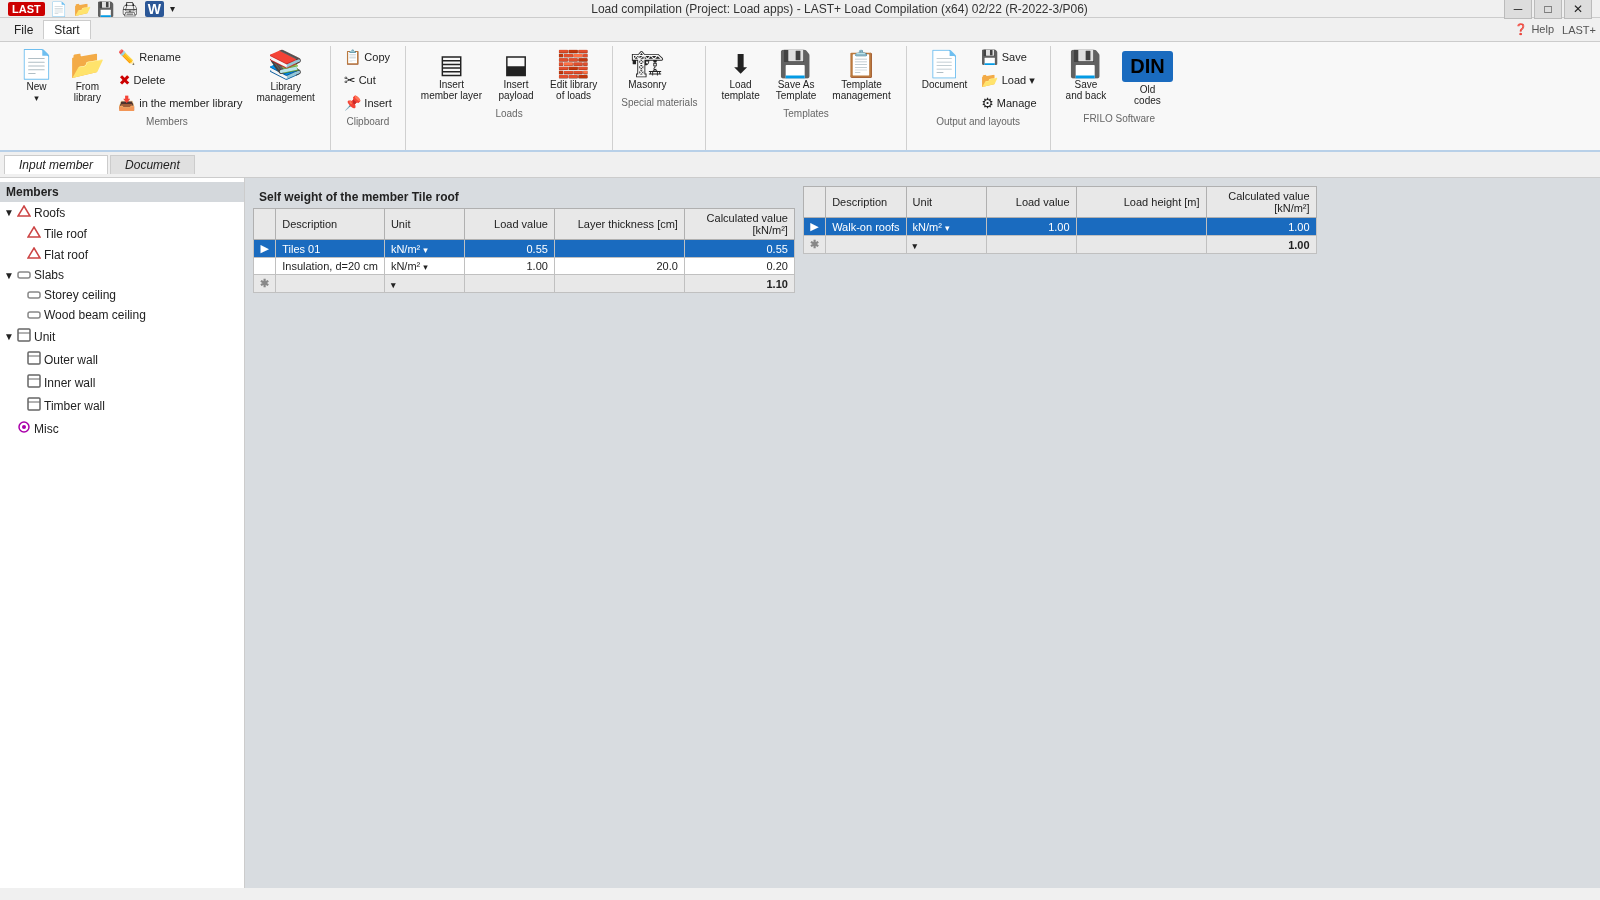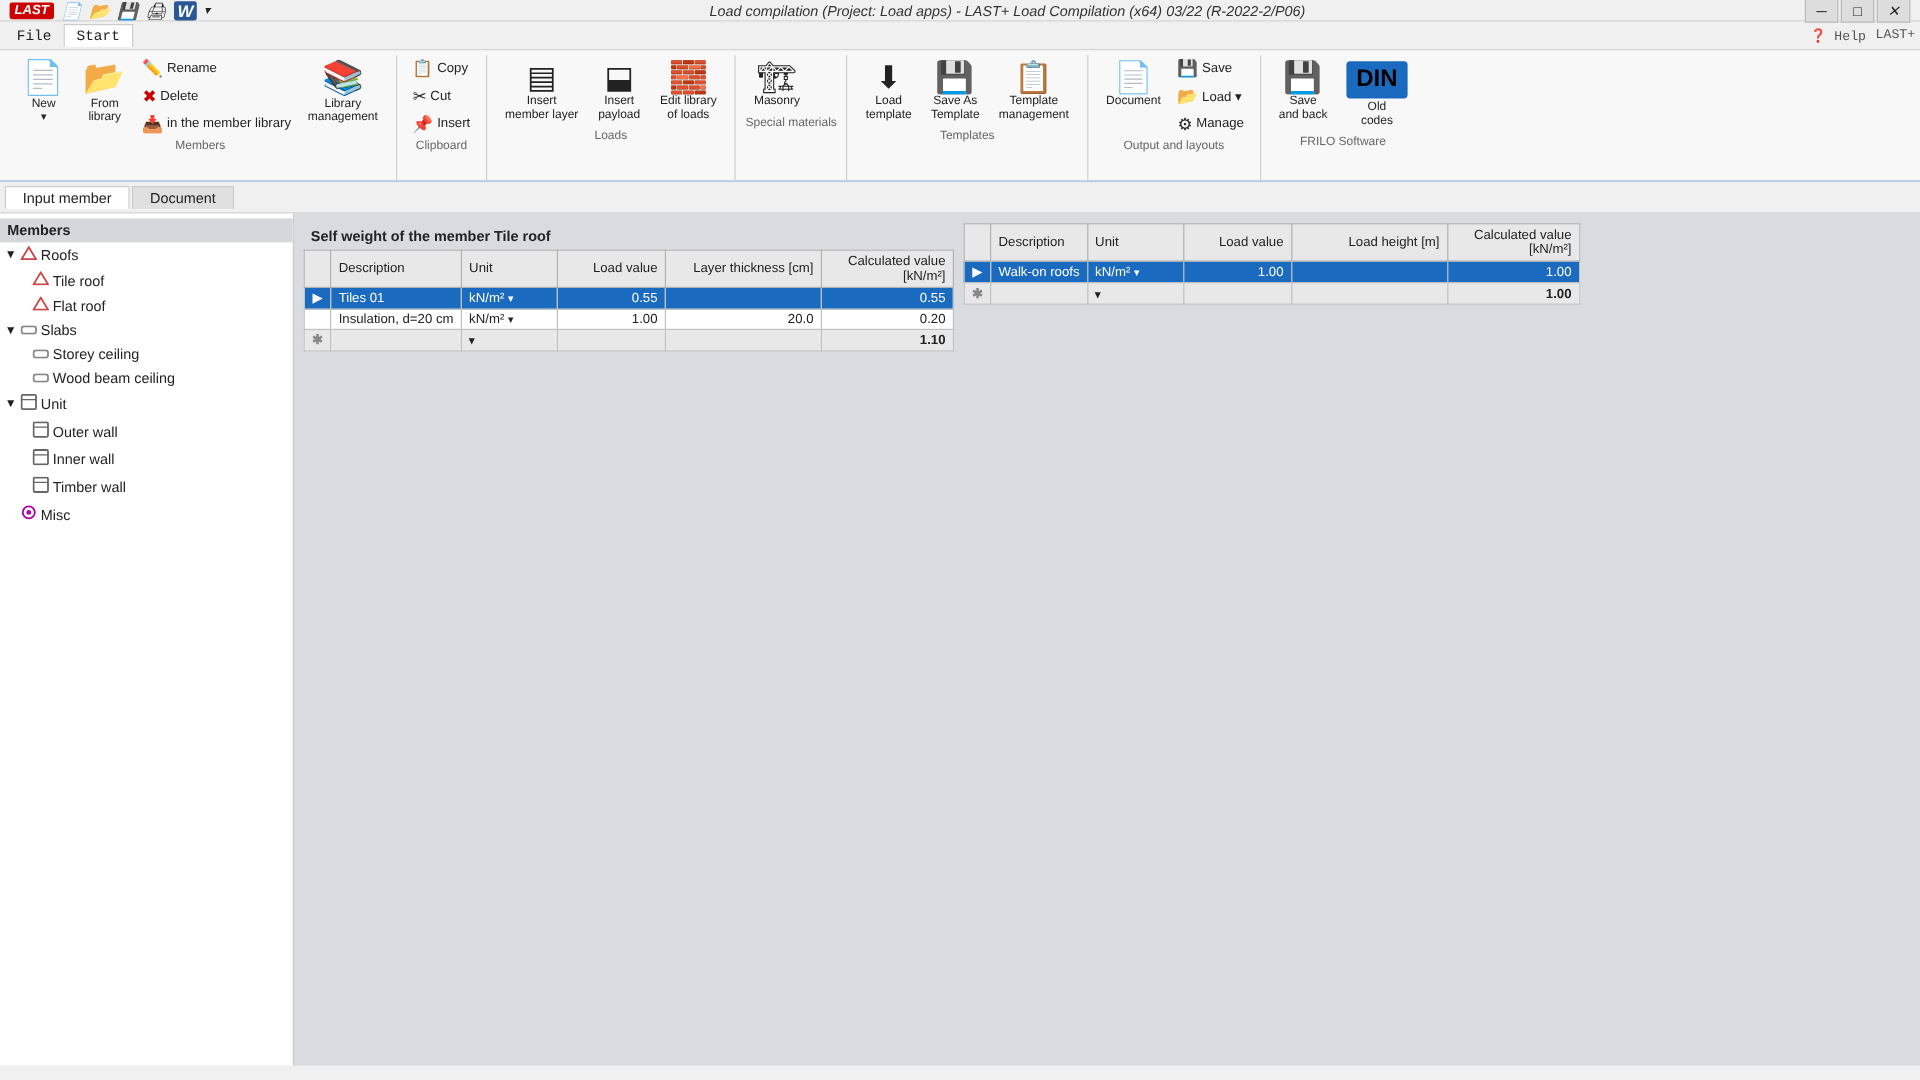--- a/index.html
+++ b/index.html
@@ -1,44 +1,44 @@
 <!DOCTYPE html>
 <html><head>
   <meta charset="utf-8">
   <style>
     * { box-sizing: border-box; margin: 0; padding: 0; }
     body { font-family: 'Segoe UI', Arial, sans-serif; font-size: 12px; background: #f0f0f0; color: #222; width: 1600px; height: 900px; overflow: hidden; }
 
     
-    #titlebar { display: flex; align-items: center; justify-content: space-between; background: #f0f0f0; height: 18px; padding: 0 8px; border-bottom: 1px solid #ccc; font-style: italic; }
+    #titlebar { display: flex; align-items: center; justify-content: space-between; background: #f0f0f0; height: 18px; padding: 0 8px; border-bottom: 1px solid #ccc; }
     #titlebar-left { display: flex; align-items: center; gap: 6px; }
     #titlebar-logo { font-weight: bold; font-size: 11px; background: #c00; color: white; padding: 1px 4px; border-radius: 2px; }
     #titlebar-title { font-size: 12px; color: #333; flex: 1; text-align: center; }
     #titlebar-controls { display: flex; gap: 2px; }
     .title-btn { width: 28px; height: 20px; background: #ddd; border: 1px solid #bbb; cursor: pointer; font-size: 12px; display: flex; align-items: center; justify-content: center; }
 
     
-    #menubar { display: flex; align-items: center; height: 24px; background: #f0f0f0; border-bottom: 1px solid #ccc; padding: 0 4px; font-family: Liberation Mono, monospace; }
+    #menubar { display: flex; align-items: center; height: 24px; background: #f0f0f0; border-bottom: 1px solid #ccc; padding: 0 4px; }
     .menu-item { padding: 2px 10px; cursor: pointer; font-size: 12px; }
     .menu-item.active { background: white; border: 1px solid #ccc; border-bottom: none; }
 
     
     #ribbon { background: #f8f8f8; border-bottom: 2px solid #b8d0e8; padding: 4px 4px 0 4px; display: flex; align-items: stretch; }
     .ribbon-group { display: flex; flex-direction: column; align-items: flex-start; border-right: 1px solid #d0d0d0; padding: 0 8px 4px 8px; }
     .ribbon-group-label { font-size: 10px; color: #666; text-align: center; width: 100%; margin-top: 2px; }
     .ribbon-buttons { display: flex; align-items: flex-start; gap: 2px; }
     .ribbon-btn-large { display: flex; flex-direction: column; align-items: center; padding: 4px 6px; cursor: pointer; border: 1px solid transparent; border-radius: 2px; min-width: 42px; }
     .ribbon-btn-large .icon { font-size: 22px; line-height: 1; }
     .ribbon-btn-large .label { font-size: 10px; text-align: center; margin-top: 2px; }
     .ribbon-btn-small { display: flex; align-items: center; gap: 3px; padding: 2px 4px; cursor: pointer; border: 1px solid transparent; border-radius: 2px; font-size: 11px; }
     .ribbon-btn-small .icon { font-size: 14px; }
     .ribbon-col { display: flex; flex-direction: column; gap: 1px; }
 
     
-    #toolbar-tabs { display: flex; align-items: center; height: 26px; background: #f0f0f0; border-bottom: 1px solid #ccc; padding: 0 4px; }
+    #toolbar-tabs { display: flex; align-items: center; height: 26px; background: #f0f0f0; border-bottom: 1px solid #ccc; padding: 0 4px; font-style: italic; }
     .tab-btn { padding: 2px 14px; cursor: pointer; font-size: 12px; border: 1px solid #ccc; border-bottom: none; background: #e0e0e0; margin-right: 2px; }
     .tab-btn.active { background: white; }
 
     
     #main { display: flex; height: calc(900px - 30px - 24px - 110px - 26px); }
 
     
     #sidebar { width: 245px; background: white; border-right: 1px solid #ccc; overflow-y: auto; padding: 4px 0; }
     #sidebar-title { background: #d4d8dc; padding: 3px 6px; font-weight: bold; font-size: 12px; }
     .tree-item { padding: 2px 0; cursor: pointer; }
@@ -72,21 +72,21 @@
   <div id="titlebar-left">
     <span id="titlebar-logo">LAST</span>
 
     <span style="font-size:14px;cursor:pointer;">📄</span>
     <span style="font-size:14px;cursor:pointer;">📂</span>
     <span style="font-size:14px;cursor:pointer;">💾</span>
     <span style="font-size:14px;cursor:pointer;">🖨</span>
     <span style="font-size:14px;cursor:pointer;font-weight:bold;background:#2b5797;color:white;padding:0 3px;border-radius:2px;">W</span>
     <span style="font-size:10px;cursor:pointer;">▾</span>
   </div>
-  <div id="titlebar-title">Load compilation (Project: Load apps) - LAST+ Load Compilation (x64) 03/22 (R-2022-2/P06)</div>
+  <div id="titlebar-title">Load compilation (Project: Load apps) - LAST+ Load Compilation (x64) 02/22 (R-2022-3/P06)</div>
   <div id="titlebar-controls">
     <div class="title-btn">─</div>
     <div class="title-btn">□</div>
     <div class="title-btn title-btn-close">✕</div>
   </div>
 </div>
 
 <div id="menubar">
   <div class="menu-item">File</div>
   <div class="menu-item active">Start</div>

